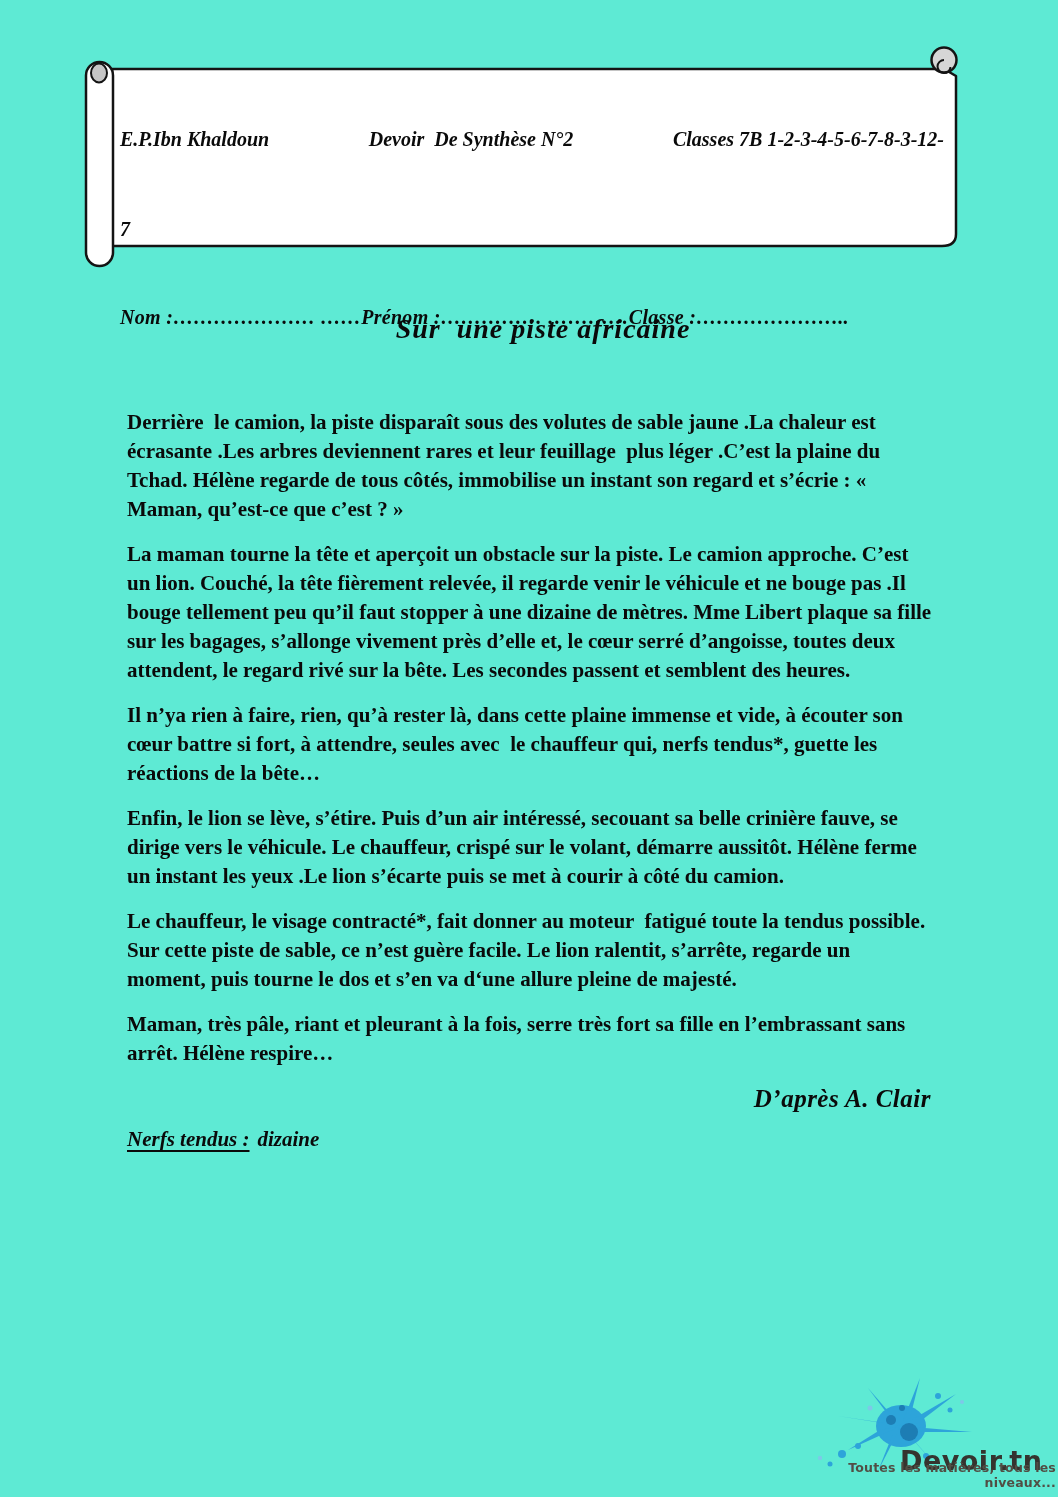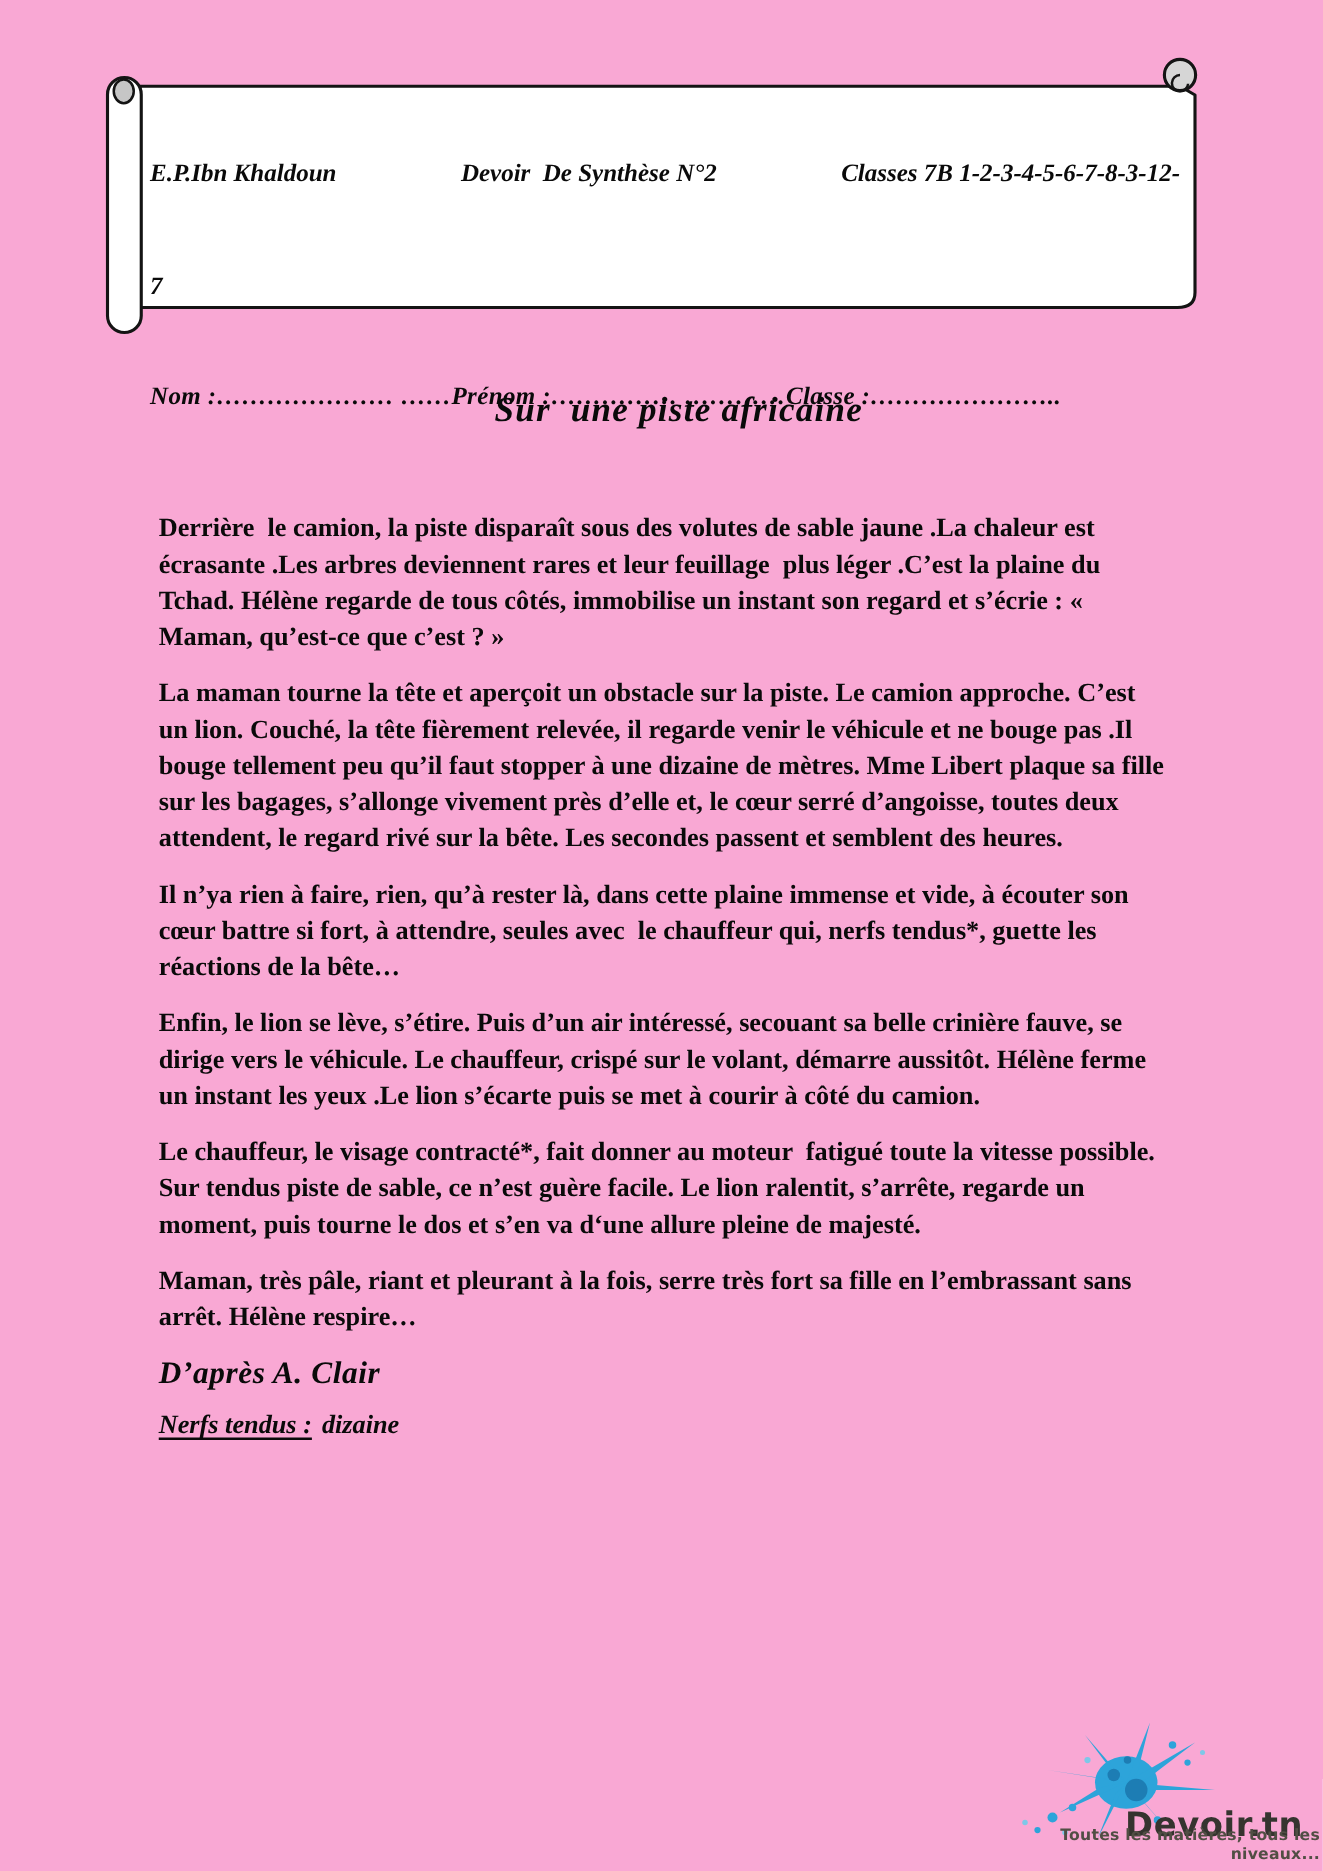--- a/index.html
+++ b/index.html
@@ -4,21 +4,21 @@
 <style>
   * { box-sizing: border-box; }
   html, body { margin: 0; padding: 0; }
   body {
     width: 1058px; height: 1497px;
     background: #ffffff;
     font-family: "Liberation Serif", "DejaVu Serif", serif;
     position: relative;
     overflow: hidden;
   }
-  .page { position: absolute; inset: 0; background: #f9a8d4; }
+  .page { position: absolute; inset: 0; background: #5eead4; }
 
   
   .banner { position: absolute; left: 78px; top: 44px; width: 882px; height: 232px; }
   .scroll-svg { position: absolute; left: 0; top: 0; width: 882px; height: 232px; }
   .banner-text {
     position: absolute; left: 42px; top: 30px; width: 824px;
     font-style: italic; font-weight: bold; font-size: 20px; line-height: 26px;
     color: #0a0a0a; white-space: pre-wrap;
   }
   .banner-row { display: flex; justify-content: space-between; }
@@ -34,21 +34,21 @@
   }
 
   
   .body-text {
     position: absolute; top: 408px; left: 127px; width: 806px;
     font-size: 21px; font-weight: bold; line-height: 29px;
     color: #0a0a0a; text-align: left;
   }
   .body-text p { margin: 0 0 16px 0; white-space: pre-wrap; }
   .attribution {
-    font-style: italic; font-size: 25px;
+    text-align: right; font-style: italic; font-size: 25px;
     letter-spacing: 0.5px; margin: 2px 2px 10px 0;
   }
   .footnote { margin-top: 12px; font-style: italic; font-size: 21px; }
   .footnote + .footnote { margin-top: 20px; }
   .fn-term {
     text-decoration: underline;
     text-decoration-thickness: 2px; text-underline-offset: 4px;
     margin-right: 8px;
   }
 
@@ -93,21 +93,21 @@
     </div>
   </div>
 
   <h1 class="doc-title">Sur  une piste africaine</h1>
 
   <div class="body-text">
     <p>Derrière  le camion, la piste disparaît sous des volutes de sable jaune .La chaleur est écrasante .Les arbres deviennent rares et leur feuillage  plus léger .C’est la plaine du Tchad. Hélène regarde de tous côtés, immobilise un instant son regard et s’écrie : « Maman, qu’est-ce que c’est ? »</p>
     <p>La maman tourne la tête et aperçoit un obstacle sur la piste. Le camion approche. C’est un lion. Couché, la tête fièrement relevée, il regarde venir le véhicule et ne bouge pas .Il bouge tellement peu qu’il faut stopper à une dizaine de mètres. Mme Libert plaque sa fille sur les bagages, s’allonge vivement près d’elle et, le cœur serré d’angoisse, toutes deux attendent, le regard rivé sur la bête. Les secondes passent et semblent des heures.</p>
     <p>Il n’ya rien à faire, rien, qu’à rester là, dans cette plaine immense et vide, à écouter son cœur battre si fort, à attendre, seules avec  le chauffeur qui, nerfs tendus*, guette les réactions de la bête…</p>
     <p>Enfin, le lion se lève, s’étire. Puis d’un air intéressé, secouant sa belle crinière fauve, se dirige vers le véhicule. Le chauffeur, crispé sur le volant, démarre aussitôt. Hélène ferme un instant les yeux .Le lion s’écarte puis se met à courir à côté du camion.</p>
-    <p>Le chauffeur, le visage contracté*, fait donner au moteur  fatigué toute la vitesse possible. Sur tendus piste de sable, ce n’est guère facile. Le lion ralentit, s’arrête, regarde un moment, puis tourne le dos et s’en va d‘une allure pleine de majesté.</p>
+    <p>Le chauffeur, le visage contracté*, fait donner au moteur  fatigué toute la tendus possible. Sur cette piste de sable, ce n’est guère facile. Le lion ralentit, s’arrête, regarde un moment, puis tourne le dos et s’en va d‘une allure pleine de majesté.</p>
     <p>Maman, très pâle, riant et pleurant à la fois, serre très fort sa fille en l’embrassant sans arrêt. Hélène respire…</p>
 
     <div class="attribution">D’après A. Clair</div>
 
     <div class="footnote">
       <span class="fn-term">Nerfs tendus :</span><span class="fn-def">dizaine</span>
     </div>
   </div>
 
   <div class="logo">

